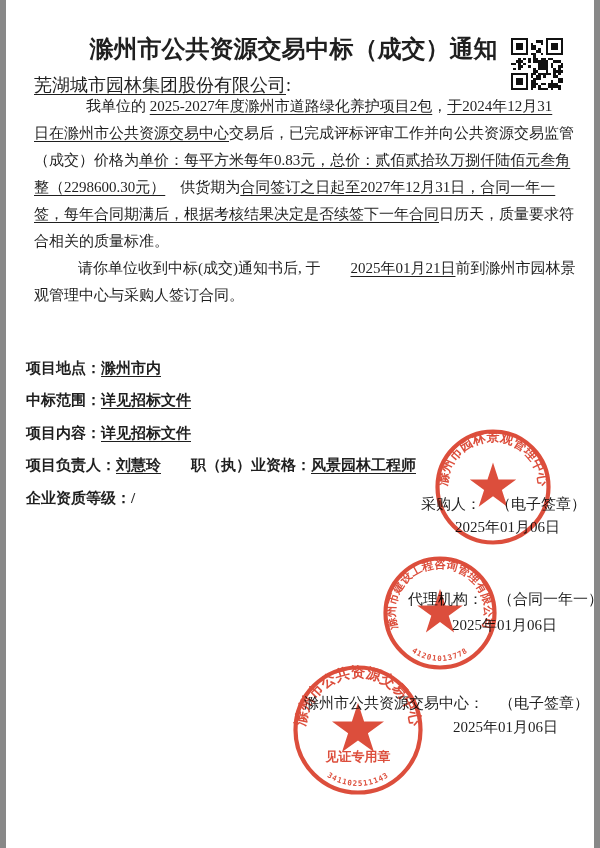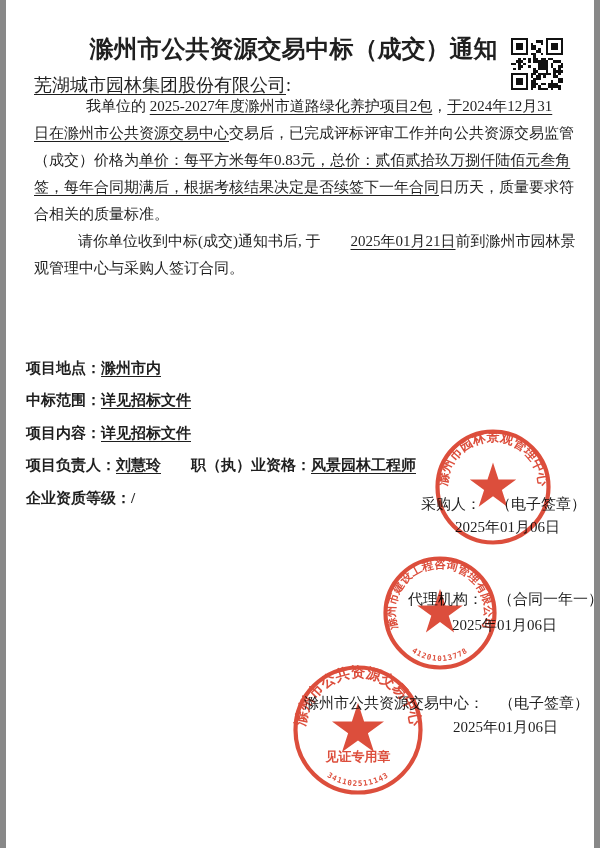--- a/index.html
+++ b/index.html
@@ -251,20 +251,21 @@
     </svg>
 
   <div class="abs greeting" id="greet">
       <div class="tline"><span class="u">芜湖城市园林集团股份有限公司</span><span>:</span></div>
     </div>
 
   <div class="abs paras">
       <div class="tline" style="text-indent: 52px;"><span>我单位的 </span><span class="u">2025-2027年度滁州市道路绿化养护项目2包</span><span>，</span><span class="u">于2024年12月31</span></div>
       <div class="tline"><span class="u">日在滁州市公共资源交易中心</span><span>交易后，已完成评标评审工作并向公共资源交易监管</span></div>
       <div class="tline"><span>（成交）价格为</span><span class="u">单价：每平方米每年0.83元，总价：贰佰贰拾玖万捌仟陆佰元叁角</span></div>
+      <div class="tline"><span class="u">整（2298600.30元）</span><span>　供货期为</span><span class="u">合同签订之日起至2027年12月31日，合同一年一</span></div>
       <div class="tline"><span class="u">签，每年合同期满后，根据考核结果决定是否续签下一年合同</span><span>日历天，质量要求符</span></div>
       <div class="tline"><span>合相关的质量标准。</span></div>
       <div class="tline" style="text-indent: 44px;"><span>请你单位收到中标(成交)通知书后, 于　　</span><span class="u">2025年01月21日</span><span>前到滁州市园林景</span></div>
       <div class="tline"><span>观管理中心与采购人签订合同。</span></div>
     </div>
 
   <div class="abs fields">
       <div class="tline"><span>项目地点：</span><span class="u">滁州市内</span></div>
       <div class="tline"><span>中标范围：</span><span class="u">详见招标文件</span></div>
       <div class="tline"><span>项目内容：</span><span class="u">详见招标文件</span></div>

